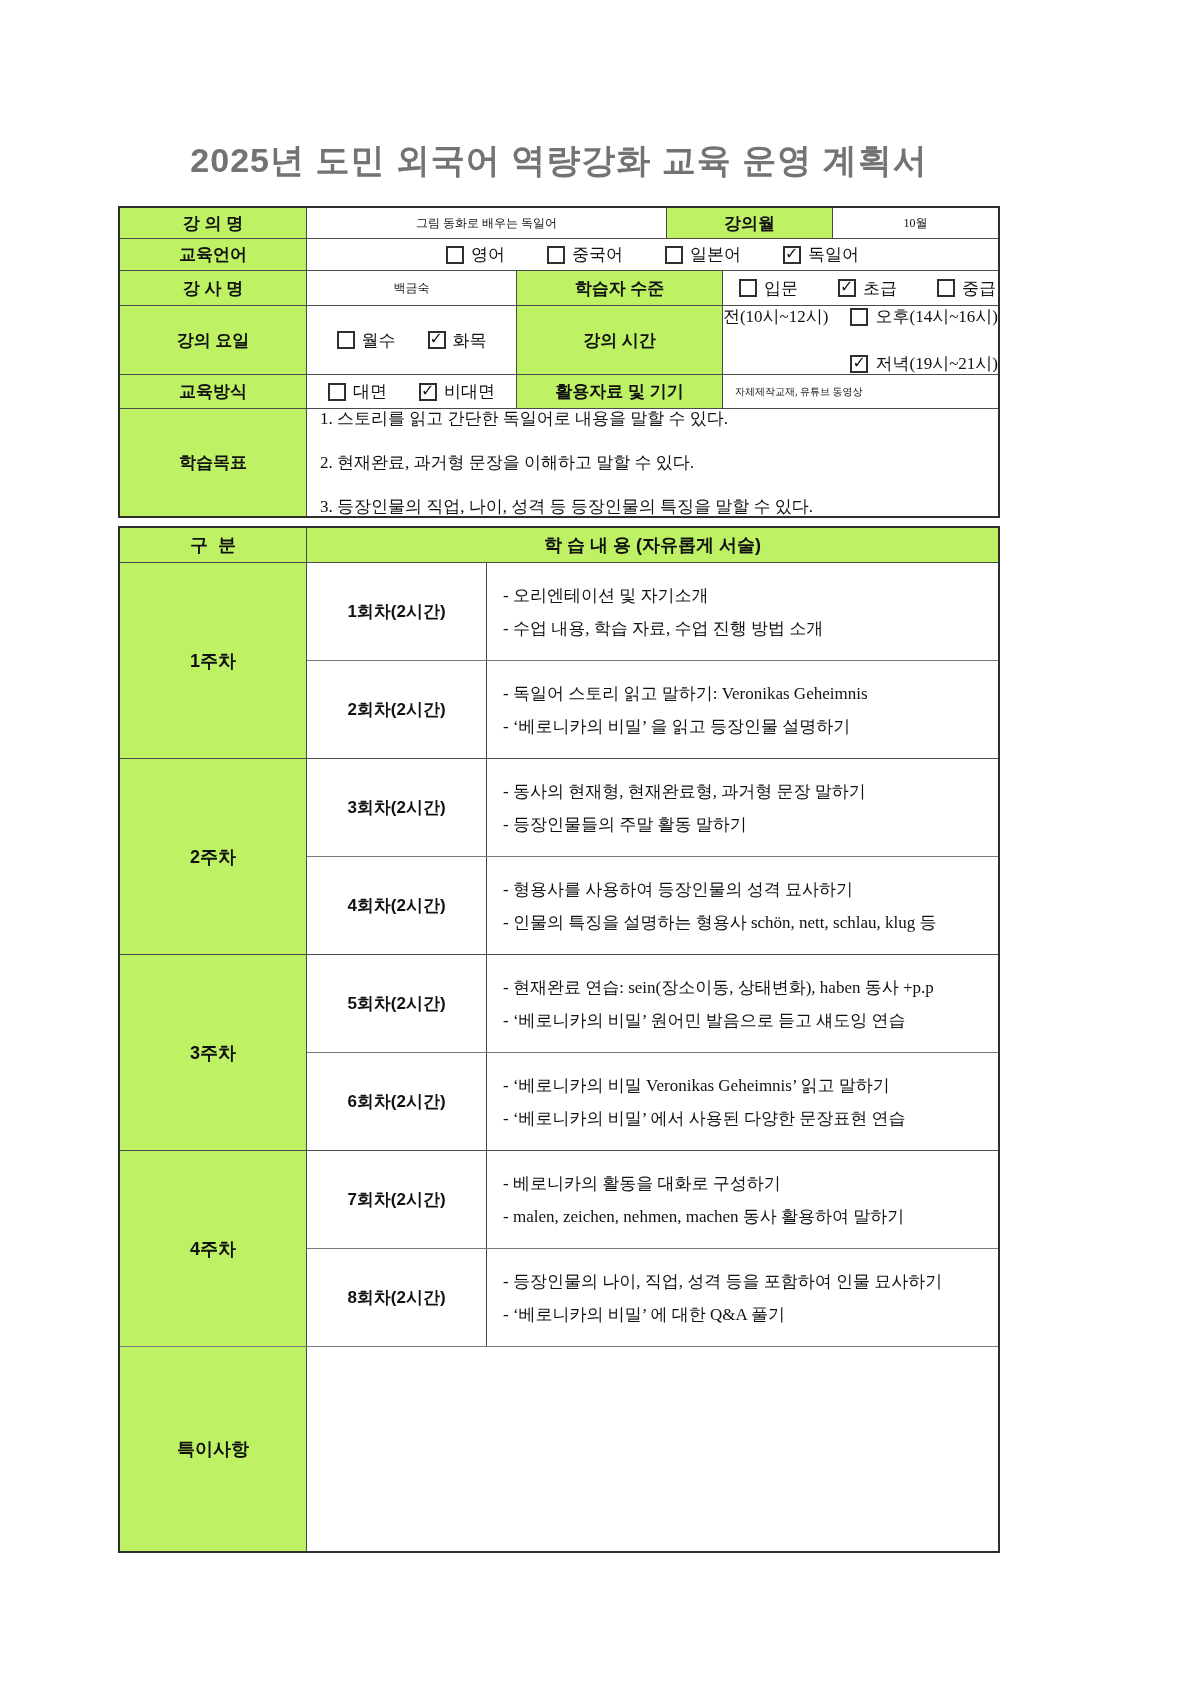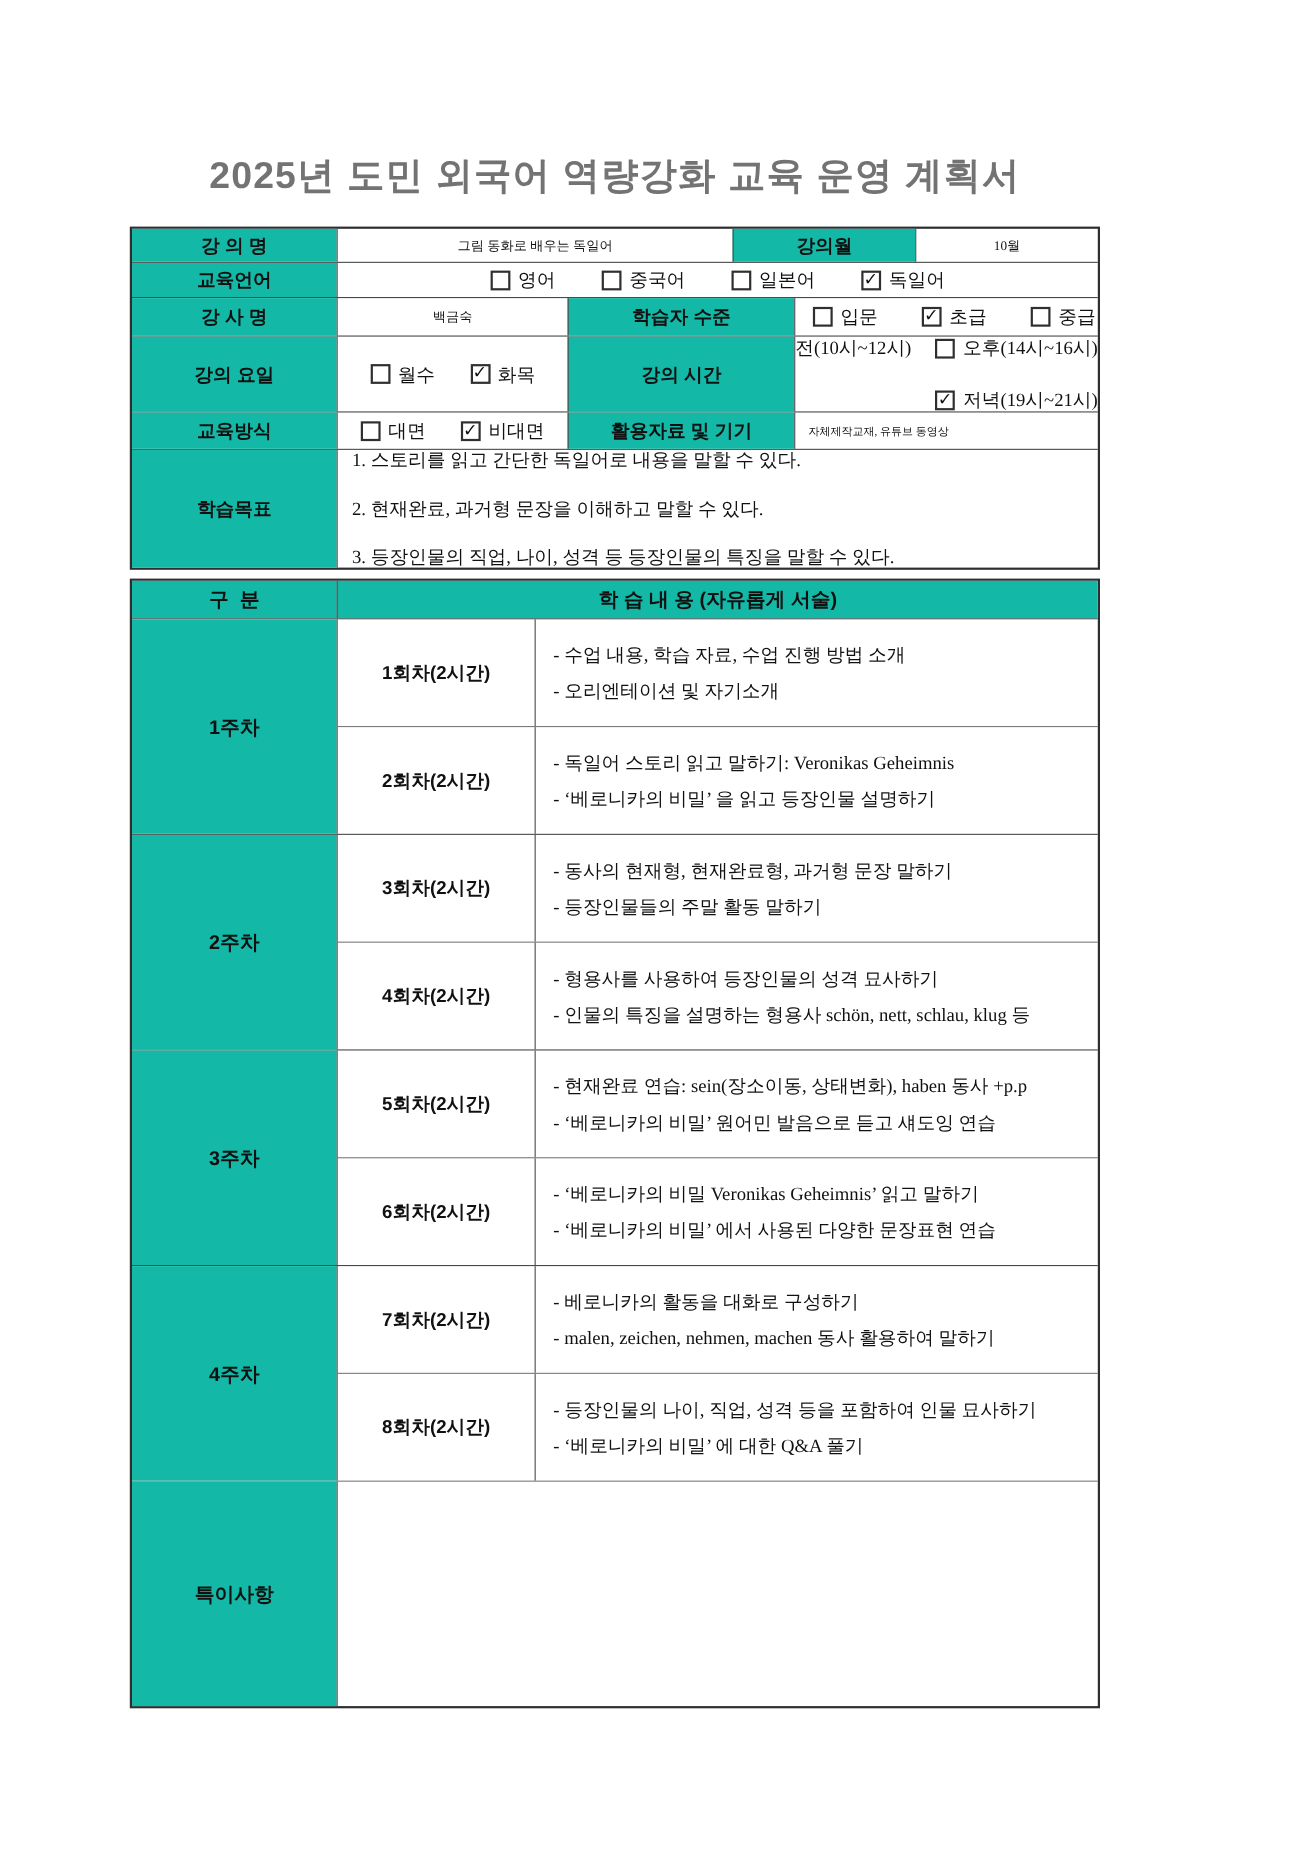--- a/index.html
+++ b/index.html
@@ -11,21 +11,21 @@
   .doc-title{
     text-align:center;font-family:"Liberation Sans","DejaVu Sans",sans-serif;
     font-weight:bold;font-size:34px;letter-spacing:1px;line-height:40px;
     margin:0 0 26px 0;white-space:nowrap;color:#737373;
   }
   .tbl{border:2px solid #2e2e2e;background:#fff;}
   .row{display:flex;align-items:stretch;}
   .row + .row{border-top:1px solid #4a4a4a;}
   .cell{box-sizing:border-box;display:flex;align-items:center;overflow:hidden;}
   .cell + .cell{border-left:1px solid #4a4a4a;}
-  .blue{background:#14b8a6;}
+  .blue{background:#bef264;}
   .lab{
     justify-content:center;font-family:"Liberation Sans","DejaVu Sans",sans-serif;
     font-weight:bold;font-size:17px;white-space:pre;
   }
   .val-center{justify-content:center;font-size:12px;}
   .val-left{justify-content:flex-start;font-size:17px;padding-left:12px;}
   .condensed{font-family:Liberation Serif, serif;font-size:10px;}
   
   .w-a{width:186px;flex:none;}
   .w-b{width:210px;flex:none;}
@@ -200,22 +200,22 @@
       <div class="cell w-a blue lab hdr2">구  분</div>
       <div class="cell w-rest blue lab hdr2">학 습 내 용 (자유롭게 서술)</div>
     </div>
 
     <div class="t2-week">
       <div class="week-label blue">1주차</div>
       <div class="week-sessions">
         <div class="session-row">
           <div class="session-label">1회차(2시간)</div>
           <div class="session-content">
+            <div class="cline">- 오리엔테이션 및 자기소개</div>
             <div class="cline">- 수업 내용, 학습 자료, 수업 진행 방법 소개</div>
-            <div class="cline">- 오리엔테이션 및 자기소개</div>
           </div>
         </div>
         <div class="session-row">
           <div class="session-label">2회차(2시간)</div>
           <div class="session-content">
             <div class="cline">- 독일어 스토리 읽고 말하기: Veronikas Geheimnis</div>
             <div class="cline">- ‘베로니카의 비밀’ 을 읽고 등장인물 설명하기</div>
           </div>
         </div>
       </div>

